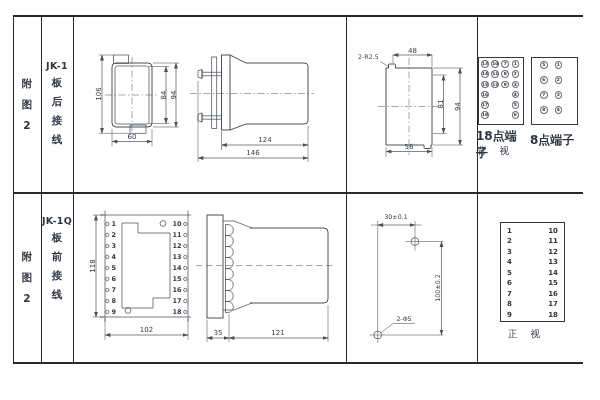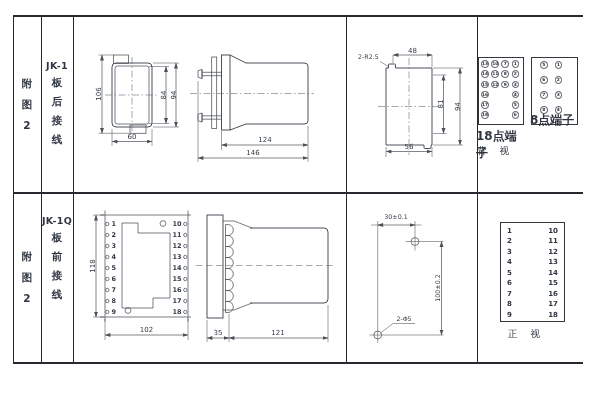--- a/index.html
+++ b/index.html
@@ -224,21 +224,21 @@
       <span class="circ">5</span>
       <span class="circ">1</span>
       <span class="circ">6</span>
       <span class="circ">2</span>
       <span class="circ">7</span>
       <span class="circ">3</span>
       <span class="circ">8</span>
       <span class="circ">4</span>
     </div>
 </div>
-<div class="tlabel" style="left:530px;top:112px;width:50px">8点端子</div>
+<div class="tlabel" style="left:530px;top:132px;width:50px">8点端子</div>
 
 <div class="viewlabel" style="left:477px;top:145px;width:106px">背 视</div>
 
 <svg style="left:85px;top:200px" width="115" height="145" viewBox="0 0 115 145">
   <g class="ol thin">
     <line x1="15" y1="15" x2="106" y2="15"></line>
     <line x1="15" y1="117" x2="106" y2="117"></line>
     <line x1="20" y1="10.5" x2="20" y2="121.5"></line>
     <line x1="103" y1="10.5" x2="103" y2="121.5"></line>
   </g>

